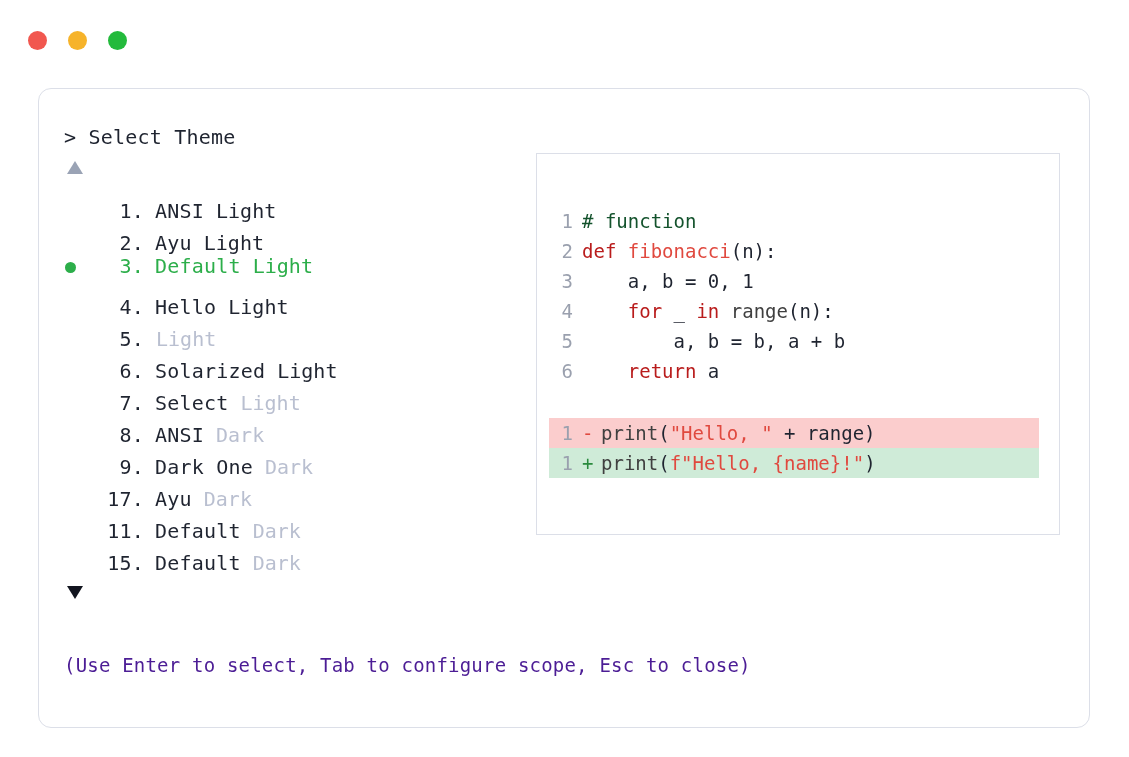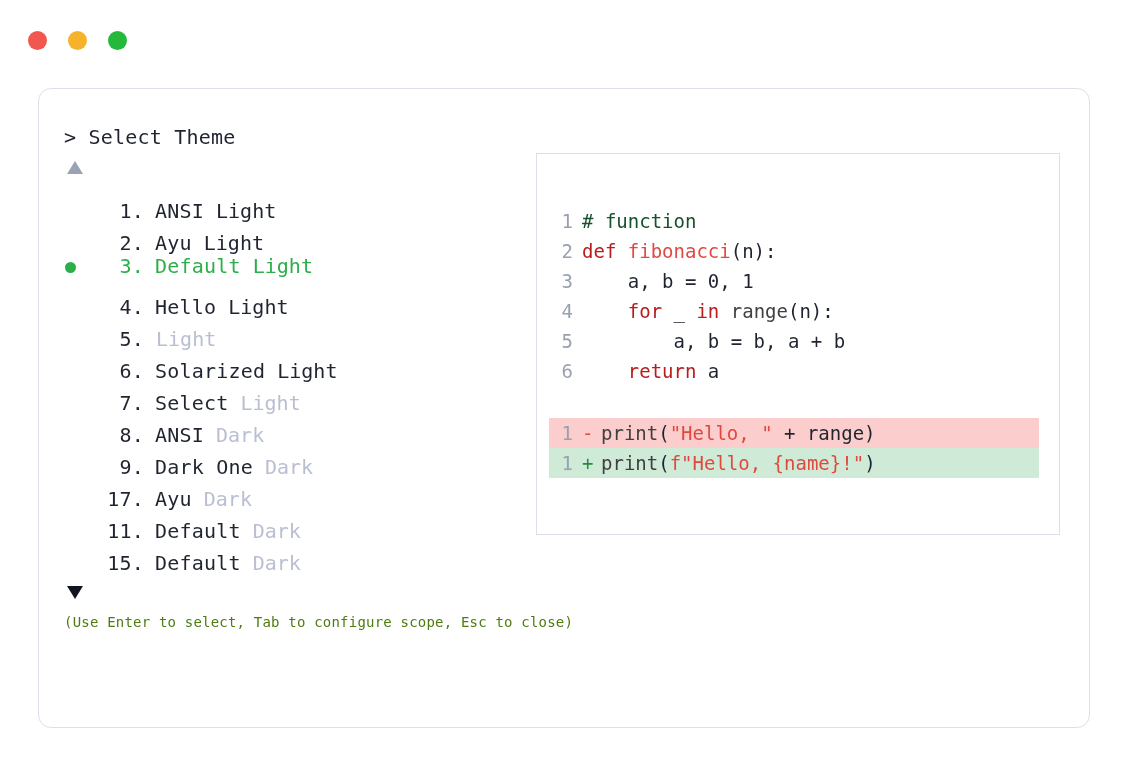--- a/index.html
+++ b/index.html
@@ -149,24 +149,24 @@
   .theme-item.selected .name-cell,
   .theme-item.selected .variant,
   .theme-item.selected .variant.muted {
     color: #2cae4a;
   }
 
   
   #footer-hint {
     position: absolute;
     left: 25px;
-    top: 521px;
-    font-size: 14px;
+    top: 564px;
+    font-size: 19px;
     line-height: 24px;
-    color: #4d7c0f;
+    color: #4c1d95;
     letter-spacing: 0.2px;
     white-space: pre;
   }
 
   
   #preview-box {
     margin-top: 28px;
     width: 524px;
     height: 382px;
     box-sizing: border-box;

